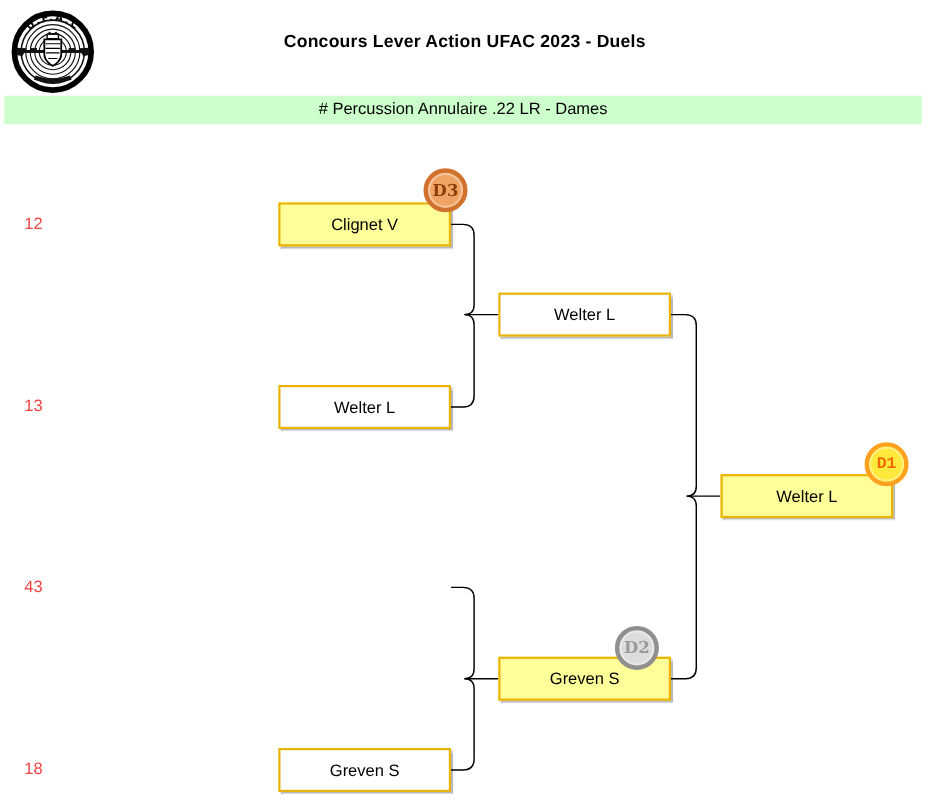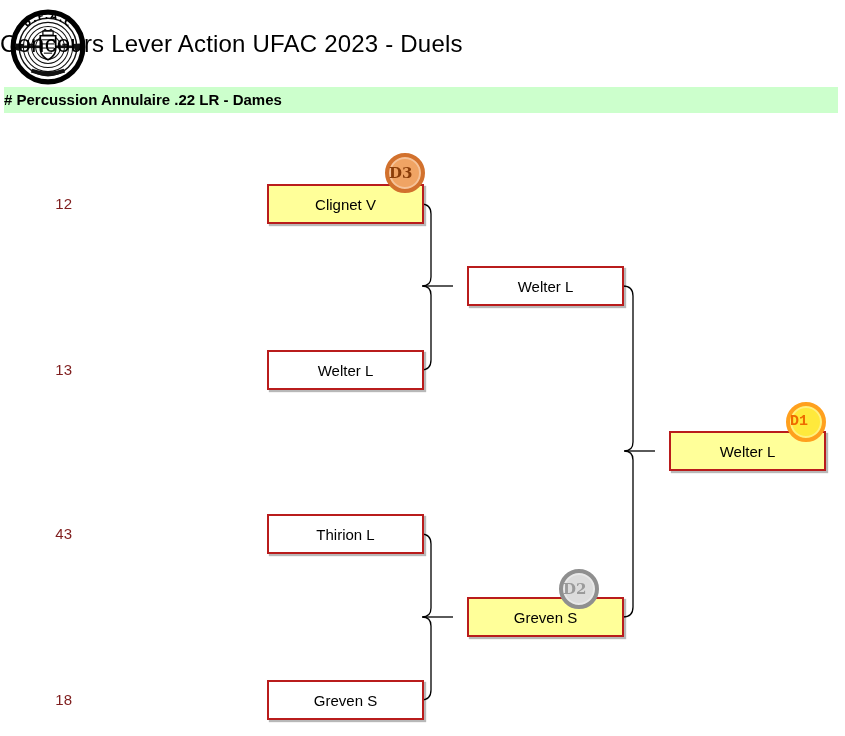--- a/index.html
+++ b/index.html
@@ -9,53 +9,53 @@
     background:#fff;
     font-family:"Liberation Sans", sans-serif;
     overflow:hidden;
   }
   
   .logo{
     position:absolute;left:9px;top:8px;width:78px;height:78px;
   }
   .page-title{
     position:absolute;left:0;right:0;top:30px;
-    font-size:24px;font-weight:normal;color:#000;
+    text-align:center;
+    font-size:16px;font-weight:bold;color:#000;
     letter-spacing:0.2px;
   }
   .banner{
     position:absolute;left:4px;right:7px;top:87px;height:26px;
     background:var(--colors-banner_bg,#CCFFCC);
-    line-height:26px;
-    font-size:15px;font-weight:bold;color:#000;
+    text-align:center;line-height:26px;
+    font-size:15px;font-weight:normal;color:#000;
   }
   
   .connectors{position:absolute;left:0;top:0;width:845px;height:736px;pointer-events:none;}
   .seed{
     position:absolute;left:22px;width:50px;height:40px;
-    line-height:40px;font-size:15px;color:#7f1d1d;text-align:right;
+    line-height:40px;font-size:15px;color:#ef4444;text-align:left;
   }
   .match-box{
     position:absolute;width:157px;height:40px;box-sizing:border-box;
-    border:2px solid #b91c1c;background:var(--colors-default_box_fill,#fff);
+    border:2px solid #eab308;background:var(--colors-default_box_fill,#fff);
     display:flex;align-items:center;justify-content:center;
     font-size:15px;color:#000;
     box-shadow:2px 2px 1px rgba(0,0,0,0.28);
     z-index:2;
-    margin-left:14px;
   }
   .match-box.winner{background:var(--colors-winner_box_fill,#FFFF99);}
   .r1{left:253px;}
   .r2{left:453px;}
   .rf{left:655px;}
   
   .badge{
     position:absolute;width:32px;height:32px;border-radius:50%;
     border:4px solid #000;
-    line-height:32px;
+    text-align:center;line-height:32px;
     font-family:"DejaVu Serif", serif;
     font-size:15px;font-weight:bold;
     z-index:3;
     box-shadow:inset 0 0 0 2px rgba(255,255,255,0.35);
   }
   .badge-d3{
     left:385px;top:153px;
     background:var(--colors-badge_d3-fill,#F0A464);
     border-color:var(--colors-badge_d3-ring,#D2712D);
     color:var(--colors-badge_d3-text,#8B3E0A);
@@ -133,23 +133,20 @@
   <div class="seed" style="top:350px">13</div>
   <div class="seed" style="top:514px">43</div>
   <div class="seed" style="top:680px">18</div>
 
   <div class="match-box r1 winner" style="top:184px">
     <span>Clignet V</span>
   </div>
   <div class="match-box r1" style="top:350px">
     <span>Welter L</span>
   </div>
-  <div class="match-box r1" style="top:514px">
-    <span>Thirion L</span>
-  </div>
   <div class="match-box r1" style="top:680px">
     <span>Greven S</span>
   </div>
 
   <div class="match-box r2" style="top:266px">
     <span>Welter L</span>
   </div>
   <div class="match-box r2 winner" style="top:597px">
     <span>Greven S</span>
   </div>

